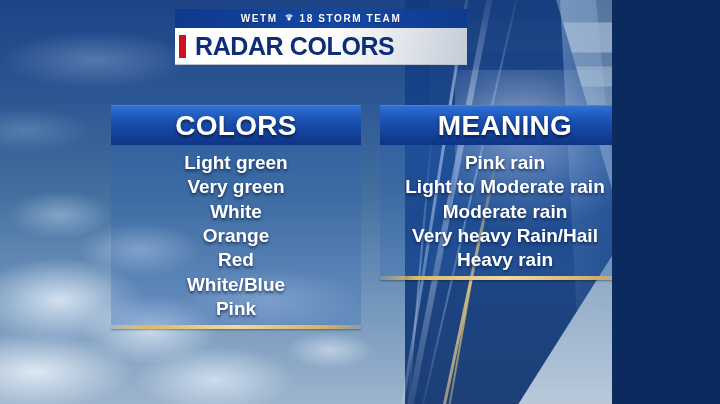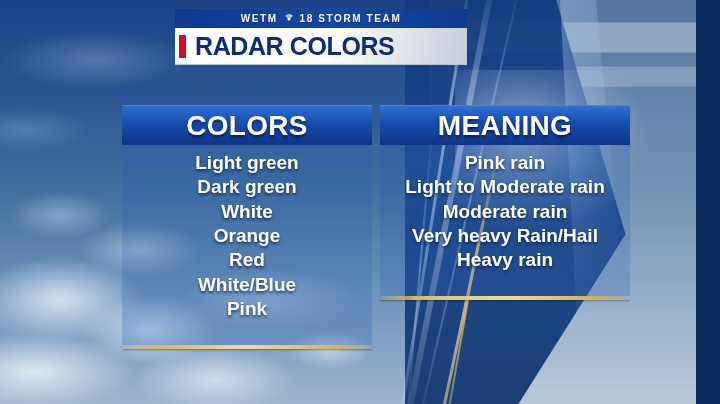--- a/index.html
+++ b/index.html
@@ -1,20 +1,20 @@
 <!DOCTYPE html>
 <html><head>
 <meta charset="utf-8">
 <style>
   * { margin:0; padding:0; box-sizing:border-box; }
   html,body { width:720px; height:404px; overflow:hidden; background:#0b2a5e; }
 
   .stage{
     position:relative;
-    width:696px; height:404px;
+    width:612px; height:404px;
     font-family:"Liberation Sans", sans-serif;
     overflow:hidden;
     background:
       linear-gradient(180deg, #1d4487 0%, #2a5492 22%, #43709f 48%, #6e93bb 72%, #9db4cd 100%);
   }
 
   
   .sky-layer{ position:absolute; inset:0; pointer-events:none; }
 
   .clouds-left{
@@ -113,36 +113,36 @@
   .title-text{
     color:#0d2d77; font-size:25px; font-weight:bold; letter-spacing:-.4px;
     line-height:1; white-space:nowrap;
   }
 
   
   .panel{
     position:absolute; top:105px; width:250px;
     display:flex; flex-direction:column;
   }
-  .panel-left { left:122px; }
+  .panel-left { left:111px; }
   .panel-right{ left:380px; }
 
   .panel-head{
     height:40px;
     background:linear-gradient(180deg,#2f6fd4 0%,#1a4fb0 40%,#0e3486 100%);
     border-top:1px solid rgba(150,190,245,.55);
     display:flex; align-items:center; justify-content:center;
   }
   .panel-head-text{
     color:#ffffff; font-size:28px; font-weight:bold; letter-spacing:.3px;
     text-shadow:0 2px 3px rgba(0,0,0,.55);
   }
 
   .panel-body{
-    padding:6px 4px 24px;
+    padding:6px 4px 4px;
     background:linear-gradient(180deg, rgba(42,96,176,.30) 0%, rgba(40,92,172,.22) 55%, rgba(50,104,182,.30) 100%);
     display:flex; flex-direction:column; align-items:center; gap:1px;
   }
   .row-text{
     color:#ffffff; font-size:19px; font-weight:bold; line-height:1.23;
     white-space:nowrap; text-shadow:0 2px 3px rgba(10,30,70,.75);
   }
   .panel-rule{
     height:4px;
     background:linear-gradient(90deg, rgba(196,160,80,.15) 0%, #d8b86a 14%, #efd9a2 50%, #d4b065 86%, rgba(196,160,80,.15) 100%);
@@ -193,21 +193,21 @@
     <div class="title-accent"></div>
     <div class="title-text">RADAR COLORS</div>
   </div>
 
   <div class="panel panel-left">
     <div class="panel-head">
       <span class="panel-head-text">COLORS</span>
     </div>
     <div class="panel-body">
       <div class="row-text">Light green</div>
-      <div class="row-text">Dark green</div>
+      <div class="row-text">Very green</div>
       <div class="row-text">White</div>
       <div class="row-text">Orange</div>
       <div class="row-text">Red</div>
       <div class="row-text">White/Blue</div>
       <div class="row-text">Pink</div>
     </div>
     <div class="panel-rule"></div>
   </div>
 
   <div class="panel panel-right">

